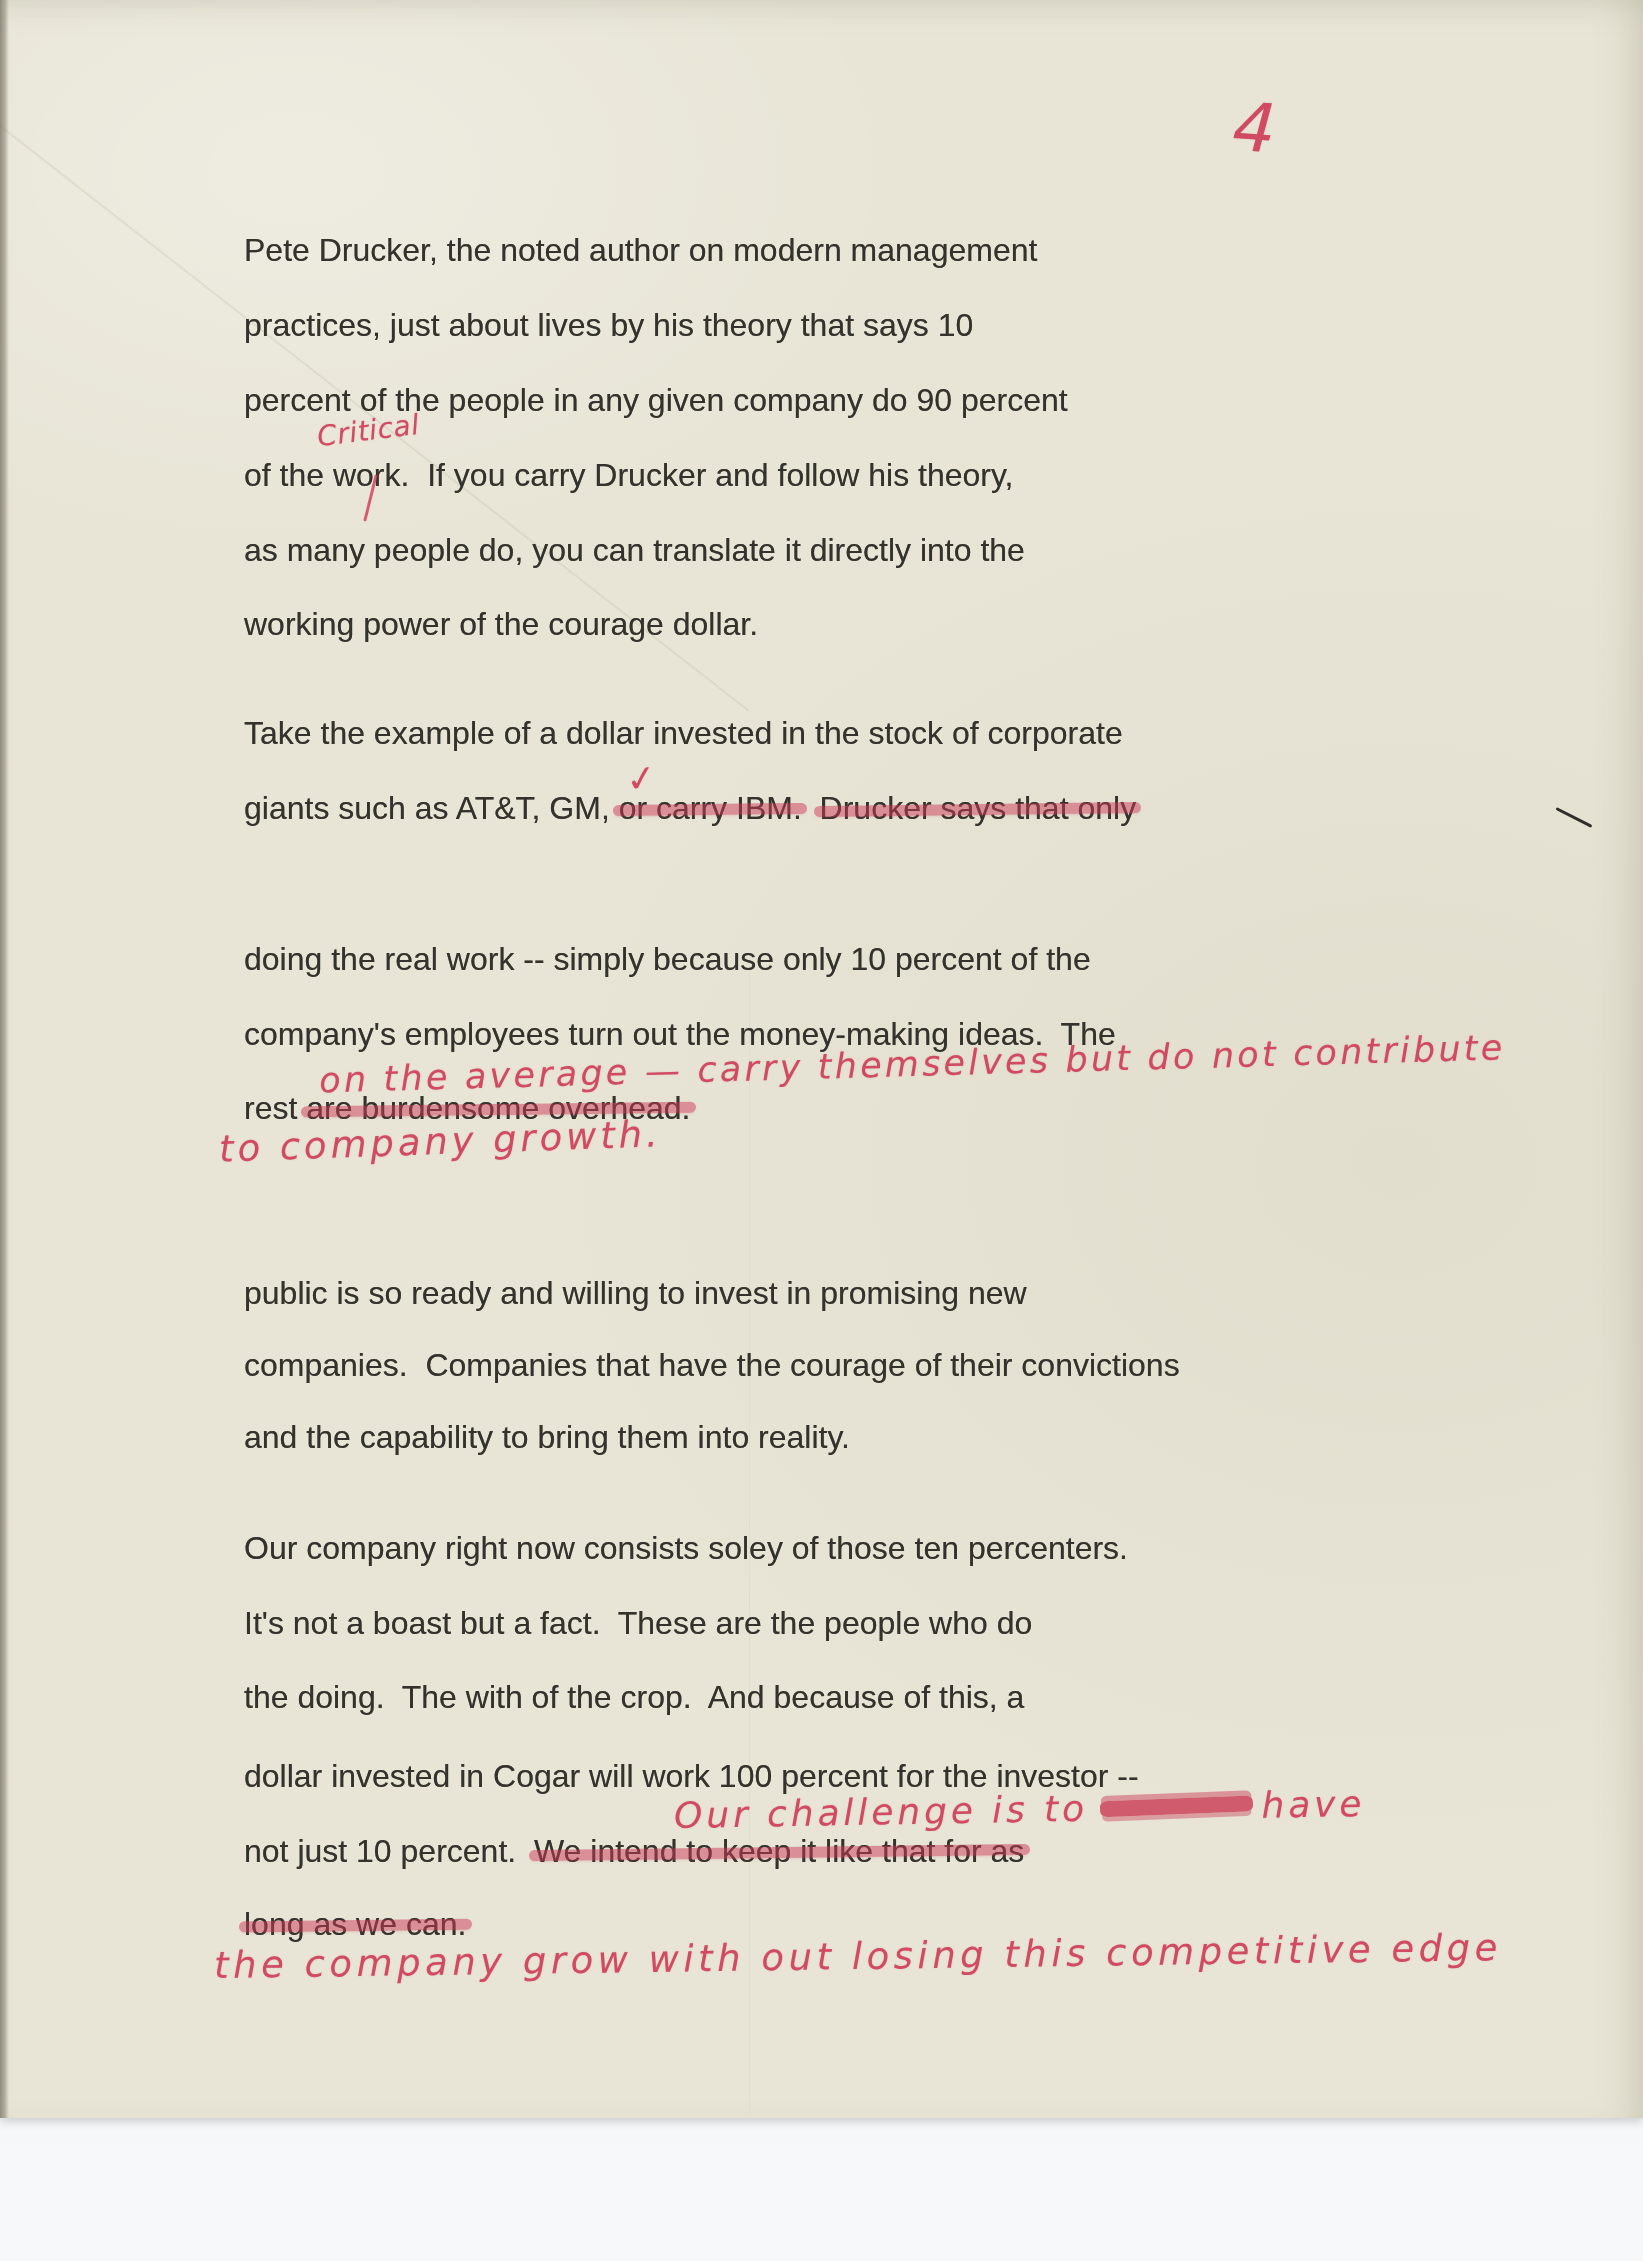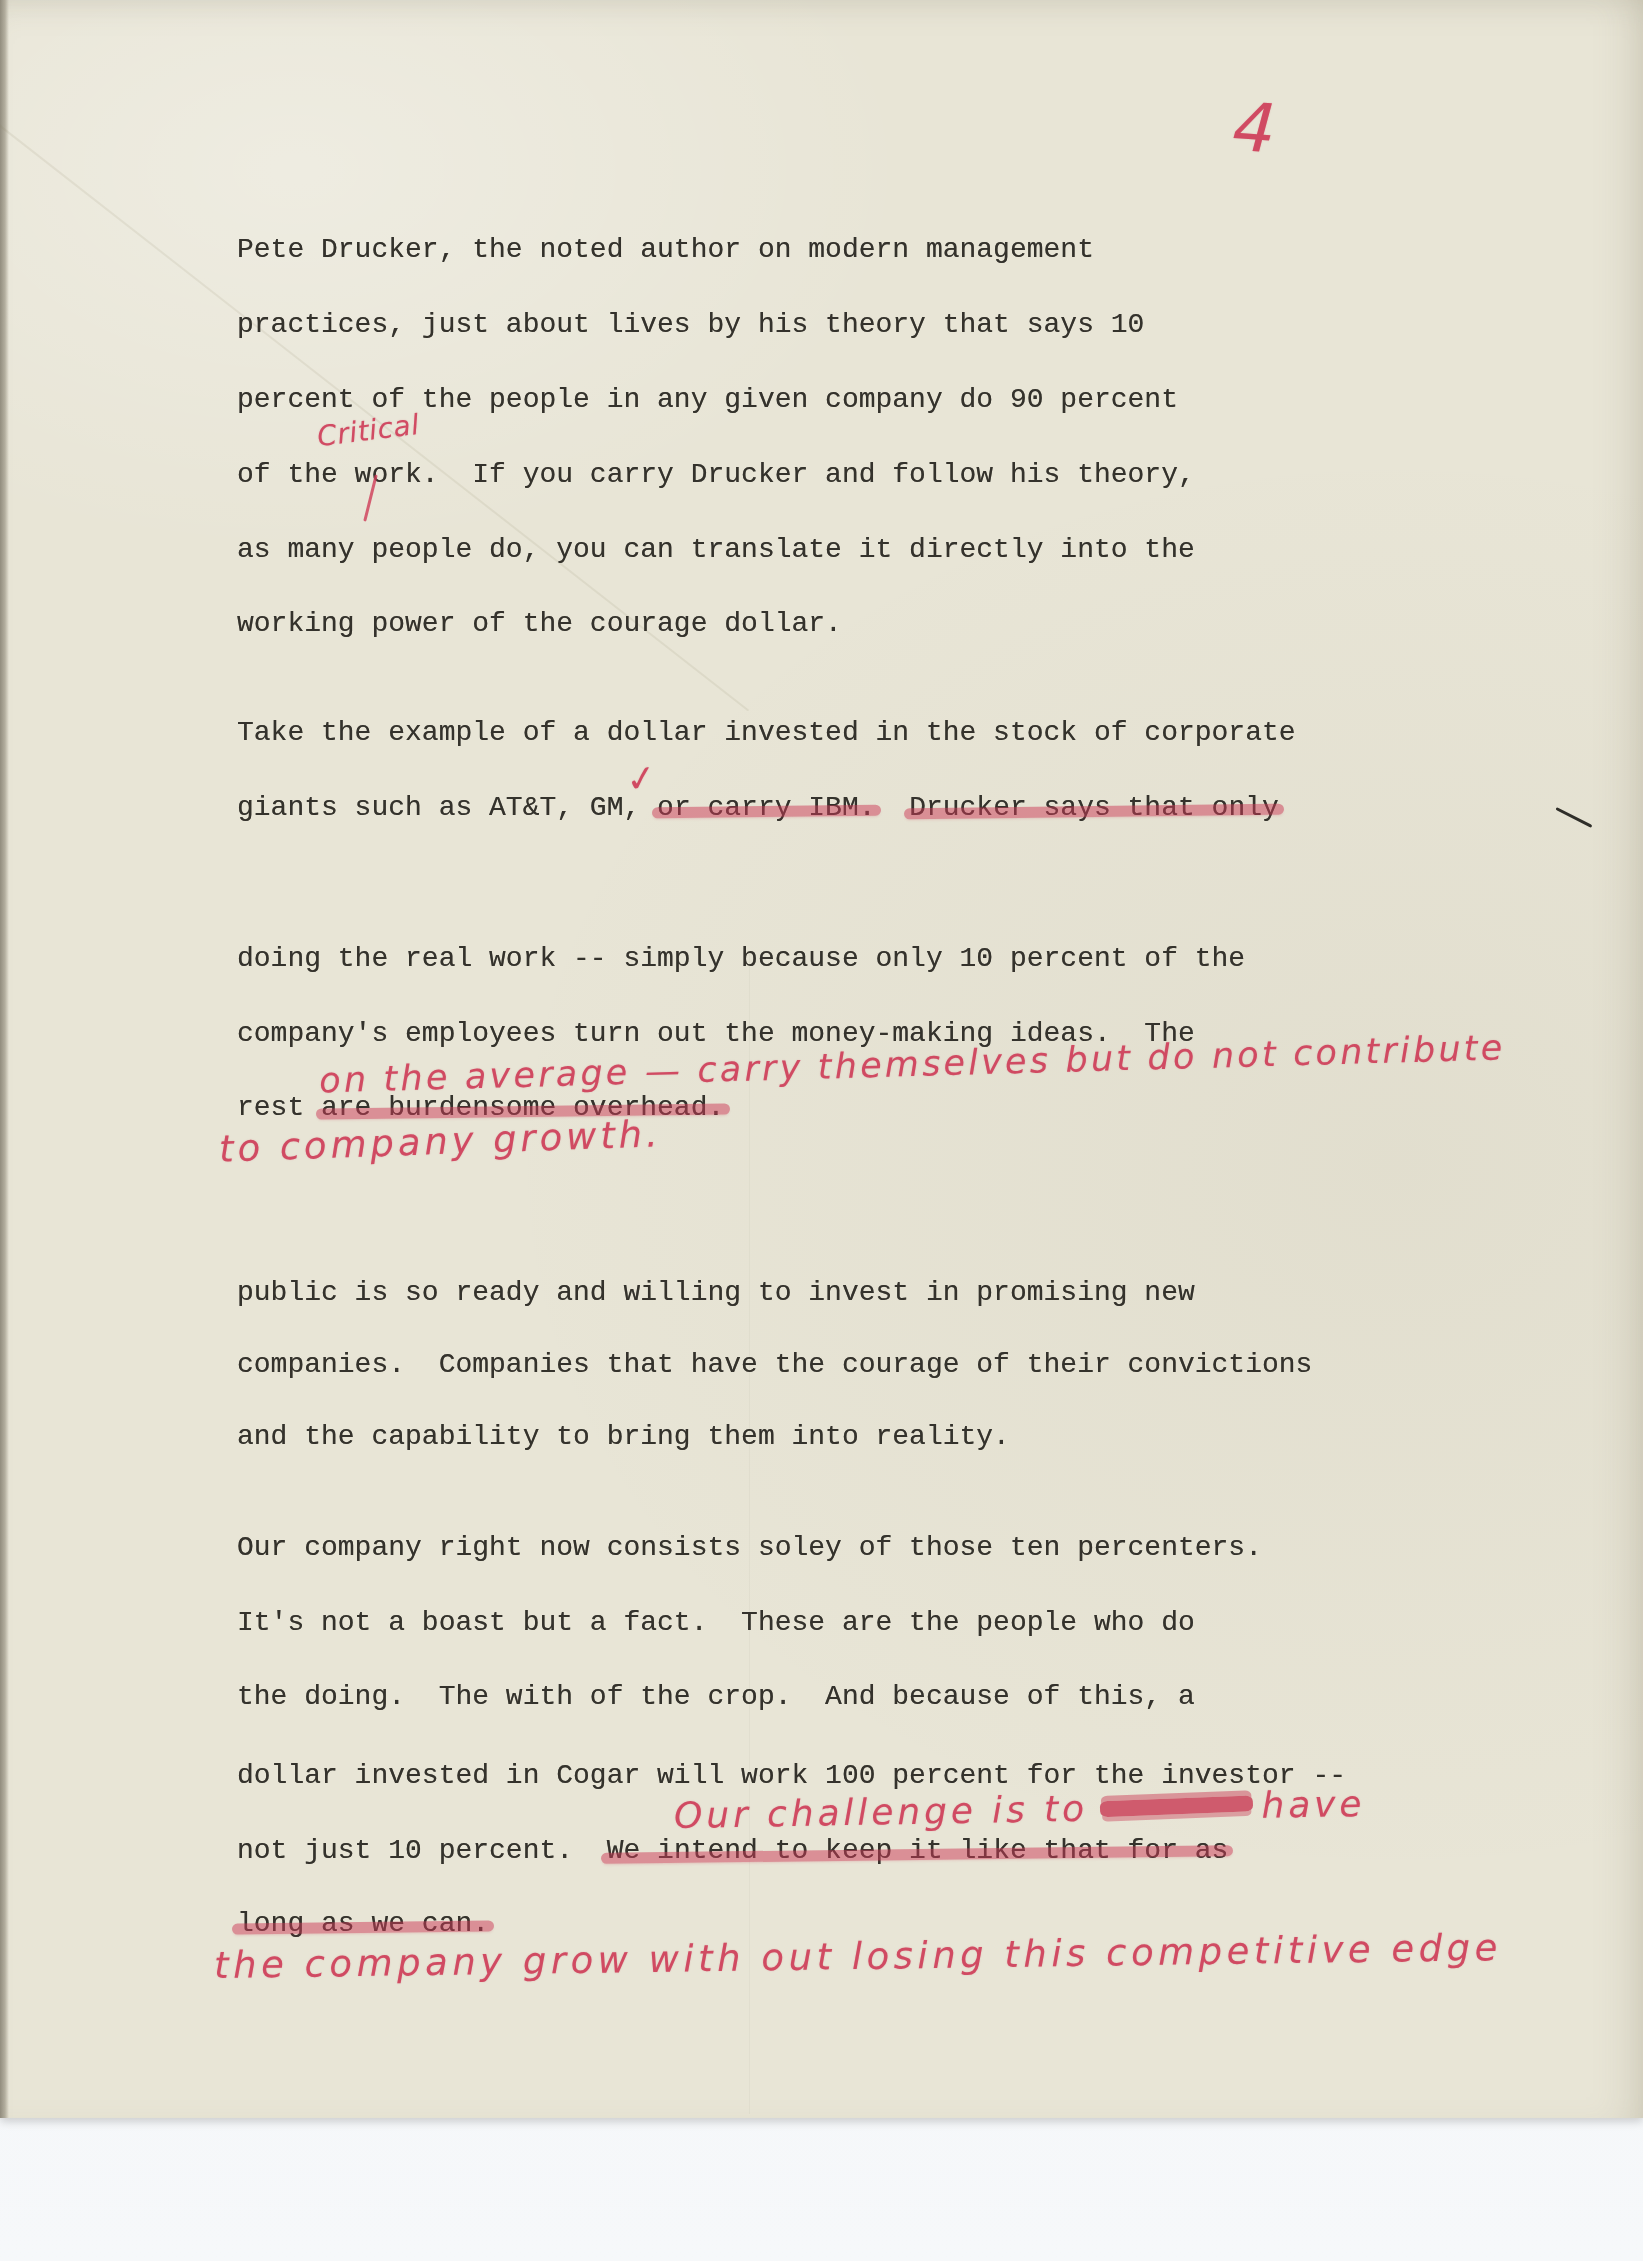--- a/index.html
+++ b/index.html
@@ -34,23 +34,23 @@
   .scan-line-v{
     position:absolute;left:749px;top:954px;width:1.3px;height:1160px;
     background:rgba(60,55,40,.035);
   }
   .pen-slash{
     position:absolute;left:1554px;top:816px;width:40px;height:2.6px;
     background:#2f2e29;border-radius:1.9px/1.3px;transform:rotate(27deg);
   }
   
   .tl{
-    position:absolute;left:237px;
-    font-family:Liberation Mono, monospace;
-    font-size:28px;line-height:36px;color:#34322c;
+    position:absolute;left:244px;
+    font-family:Liberation Sans, sans-serif;
+    font-size:32px;line-height:36px;color:#34322c;
     white-space:pre;
     text-shadow:0 0 0.6px rgba(40,38,32,.55);
   }
   .struck{position:relative;}
   .struck::after{
     content:"";position:absolute;left:-5.2px;right:-5.2px;top:13.5px;height:11px;
     background:rgba(203,58,86,.5);
     border-radius:5.8px;
     transform:rotate(-0.7deg);
     box-shadow:0 1.9px 2.6px -1.3px rgba(203,58,86,.25);

